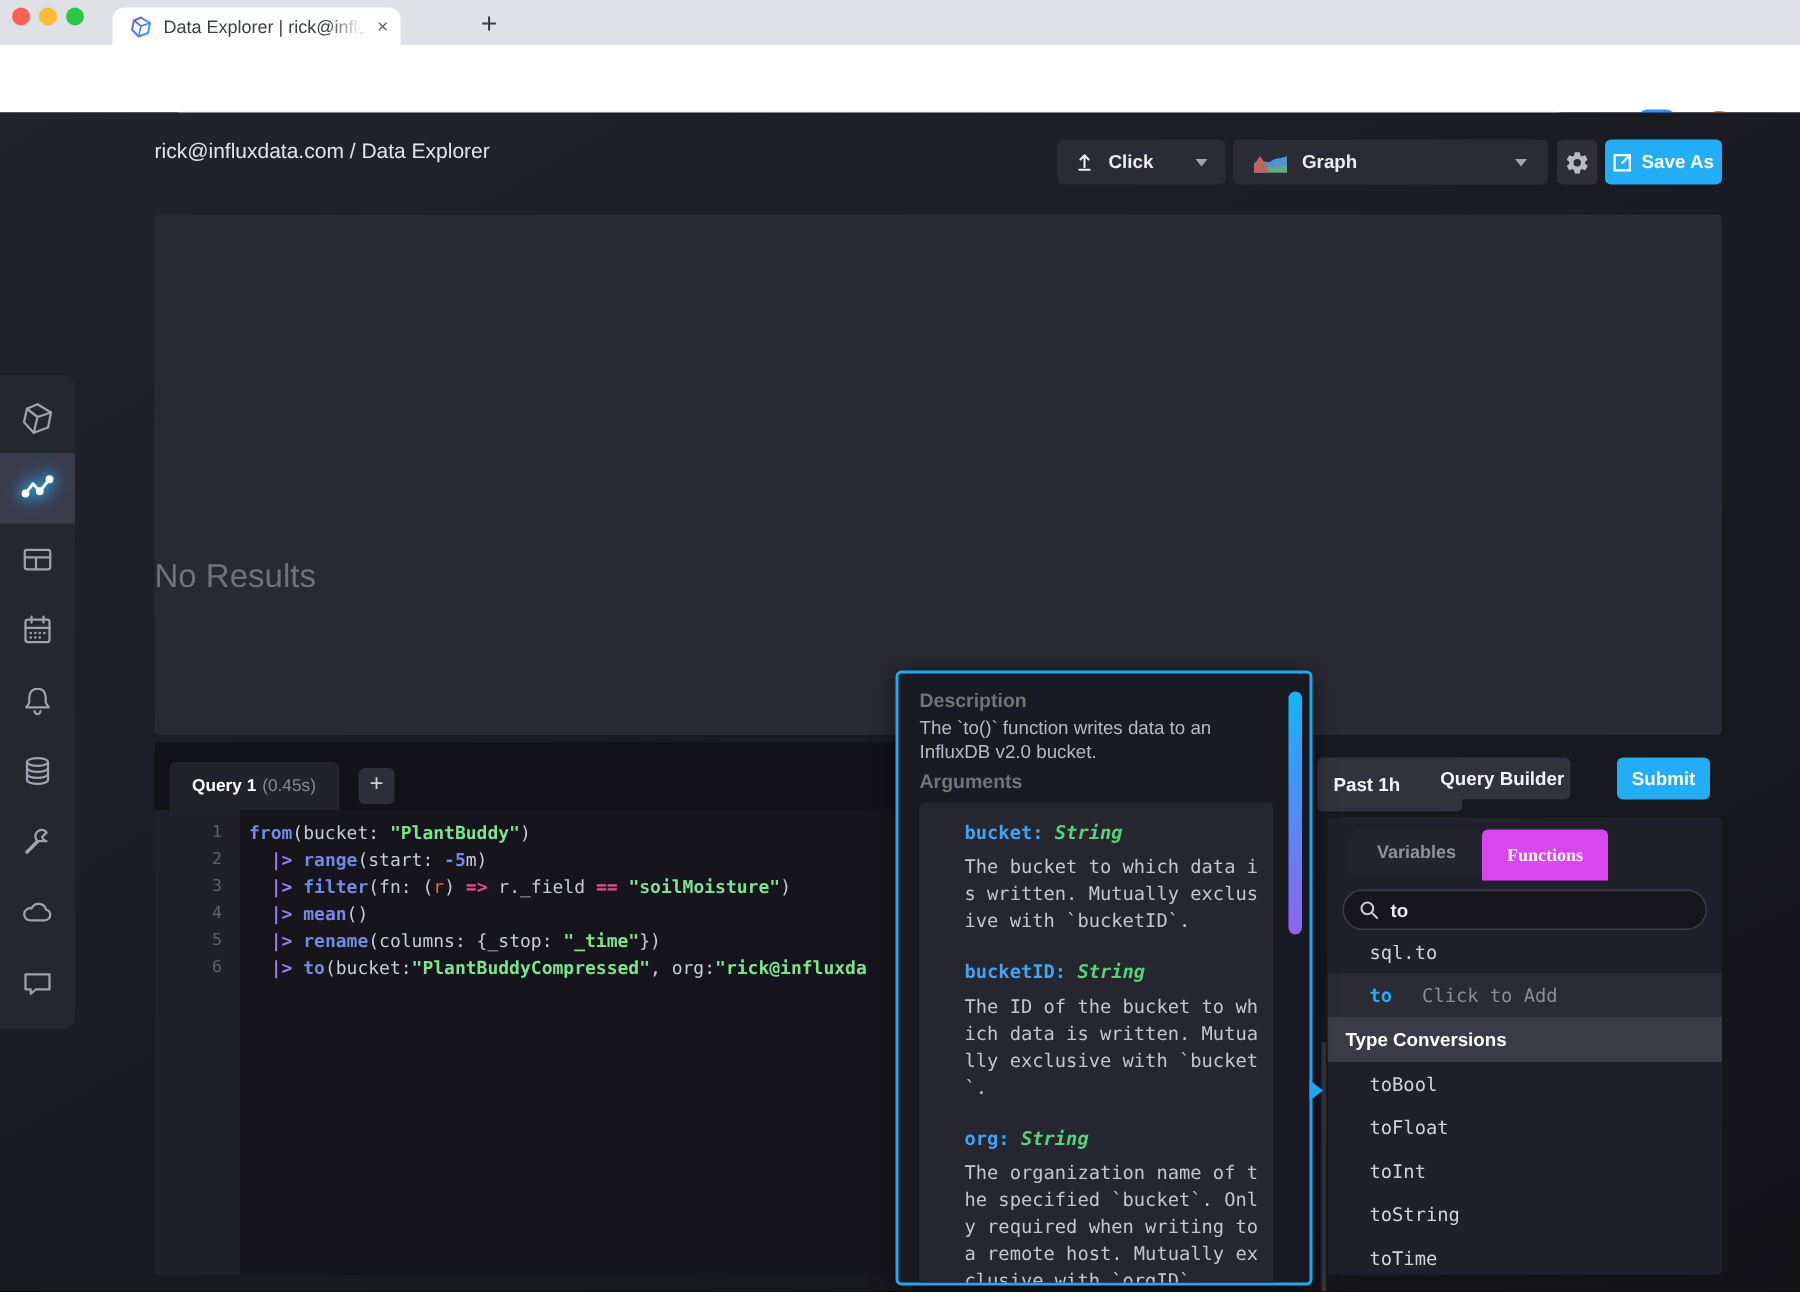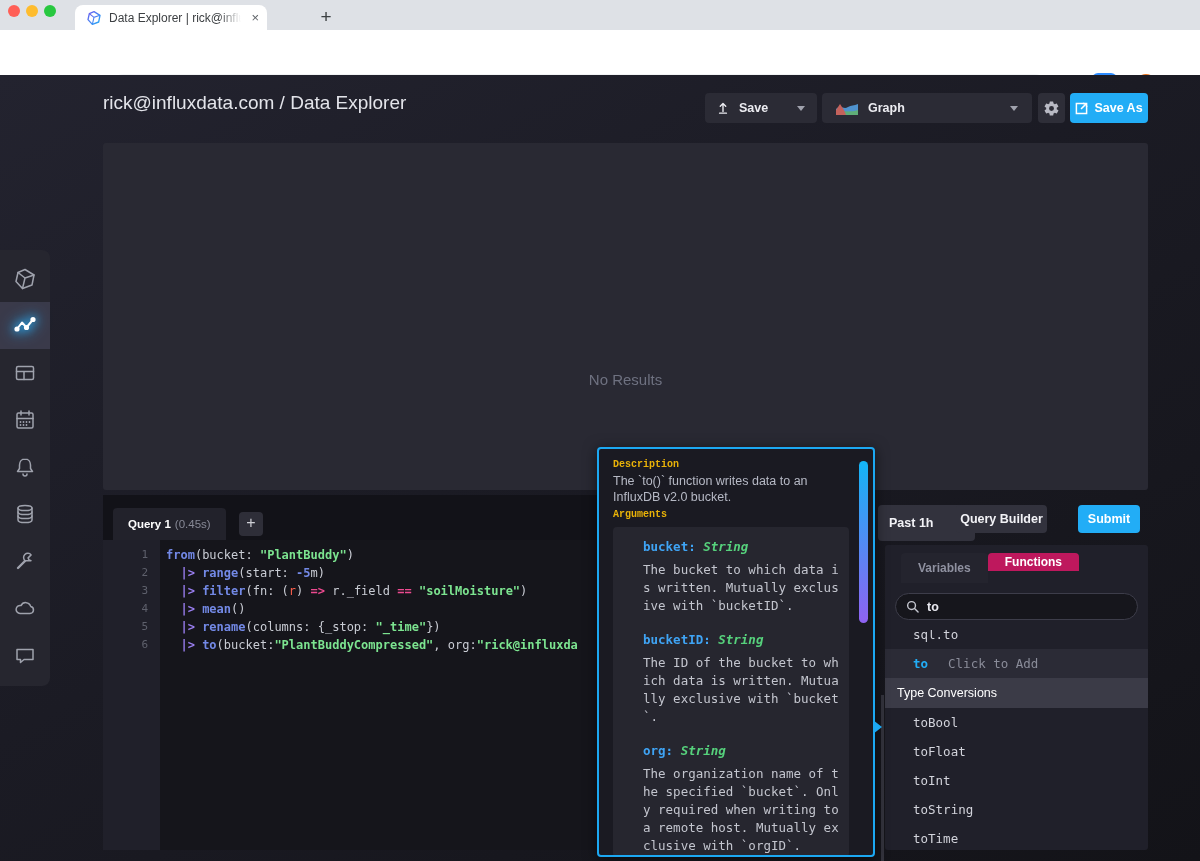--- a/index.html
+++ b/index.html
@@ -35,35 +35,35 @@
   .avatar { position:absolute; left:1134px; top:44px; width:24px; height:24px; border-radius:50%;
             background:#E8721C; color:#fff; font-weight:bold; font-size:12px; text-align:center; line-height:24px; }
   .kebab { position:absolute; left:1176px; top:45px; width:18px; height:22px;
            display:flex; flex-direction:column; align-items:center; justify-content:center; gap:3px; }
   .kebab i { width:3px; height:3px; border-radius:50%; background:#5F6368; }
 
   
   .app { position:absolute; left:0; top:75px; width:1200px; height:786px;
          background:linear-gradient(150deg,#23232f 0%,#1b1b24 45%,#131318 100%); }
 
-  .page-title { position:absolute; left:103px; top:17px; font-size:19px; color:#E3E4EA; }
+  .page-title { position:absolute; left:103px; top:17px; font-size:14px; color:#E3E4EA; }
 
   .hbtn { position:absolute; top:18px; height:30px; border-radius:4px; background:#2B2B35;
           display:flex; align-items:center; color:#ECECF1; font-size:12.5px; font-weight:bold; }
   .dd-local { left:705px; width:112px; padding:0 12px; }
   .dd-graph { left:822px; width:210px; padding:0 14px; }
   .caret { width:0; height:0; border-left:4.5px solid transparent; border-right:4.5px solid transparent;
            border-top:5px solid #A0A2AD; margin-left:auto; }
   .gear-btn { left:1038px; width:27px; justify-content:center; background:#2E2E38; }
   .saveas-btn { left:1070px; width:78px; background:#22ADF6; color:#fff; justify-content:center; gap:6px; }
 
   .chart-panel { position:absolute; left:103px; top:68px; width:1045px; height:347px;
                  background:#292933; border-radius:3px; }
-  .no-results { position:absolute; left:0; right:0; top:228px; text-align:center;
-                font-size:15px; color:#6E7180; }
+  .no-results { position:absolute; left:0; right:0; top:228px; 
+                font-size:22px; color:#6E7180; }
 
   
   .sidebar { position:absolute; left:0; top:175px; width:50px; height:436px;
              background:#26262F; border-radius:0 8px 8px 0; padding-top:5px; }
   .side-item { width:50px; height:47px; display:flex; align-items:center; justify-content:center; }
   .side-item svg { stroke:#9FA2AD; fill:none; stroke-width:1.5; stroke-linecap:round; stroke-linejoin:round; }
   .side-item.active { background:#3A3A4A; }
   .side-item.active svg { stroke:#FFFFFF; stroke-width:2;
                           filter:drop-shadow(0 0 4px #27AEF8) drop-shadow(0 0 7px #27AEF8); }
 
@@ -95,41 +95,41 @@
   .time-range { left:878px; width:97px; padding:18px 11px; justify-content:flex-start; }
   .query-builder { left:956px; width:91px; }
   .submit { left:1078px; width:62px; background:#22ADF6; color:#fff; }
 
   
   .fn-panel { position:absolute; left:885px; top:470px; width:263px; height:305px;
               background:#20202A; border-radius:3px; }
   .fn-tabs { position:absolute; left:16px; top:8px; display:flex;justify-content:space-between; }
   .fn-tab { height:30px; padding:0 17px; display:flex; align-items:center; font-size:12px;
             font-weight:bold; color:#8F91A0; background:#24242E; border-radius:4px 4px 0 0; }
-  .fn-tab.active { background:#be185d; color:#fff; height:18px; }
+  .fn-tab.active { background:#d946ef; color:#fff; height:34px;font-family:Liberation Serif, serif; }
   .fn-search { position:absolute; left:10px; top:48px; right:10px; height:27px; background:#16161C;
                border:1px solid #3D3D4A; border-radius:14px; display:flex; align-items:center; padding:0 10px; }
   .fn-search-val { margin-left:8px; font-size:12.5px; font-weight:bold; color:#E9E9F0; }
   .fn-list { position:absolute; left:0; top:85px; right:0; bottom:4px; overflow:hidden; }
   .fn-row { height:29px; display:flex; align-items:center; padding-left:28px;
             font-family:"DejaVu Sans Mono", monospace; font-size:12.5px; color:#D2D3DB; }
   .fn-row.hl { background:#2B2B36; }
   .fn-row.hl .fn-name { color:#22ADF6; font-weight:bold; }
   .fn-hint { margin-left:20px; color:#8A8C99; }
   .fn-cat { height:30px; display:flex; align-items:center; padding-left:12px; background:#3B3B47;
-            font-family:"Liberation Sans", sans-serif; font-size:12.5px; font-weight:normal; color:#fff; }
+            font-family:"Liberation Sans", sans-serif; font-size:12.5px; font-weight:bold; color:#fff; }
   .fn-scroll-track { position:absolute; left:881px; top:620px; width:3px; height:228px; background:#34343E; }
 
   
   .tooltip { position:absolute; left:597px; top:372px; width:278px; height:410px; background:#1A1A22;
              border:2px solid #1CA8F2; border-radius:4px; overflow:hidden; z-index:40;
              padding:10px 16px 10px 14px; box-shadow:0 2px 14px rgba(0,0,0,.55); }
   .tt-arrow { position:absolute; left:873px; top:645px; width:0; height:0; z-index:41;
               border-top:7px solid transparent; border-bottom:7px solid transparent; border-left:9px solid #1CA8F2; }
-  .tt-h { font-size:10px; font-weight:bold; color:#eab308; margin-bottom:3px;font-family:Liberation Mono, monospace; }
+  .tt-h { font-size:13px; font-weight:bold; color:#737373; margin-bottom:3px; }
   .tt-desc { font-size:12.5px; color:#B6B9C5; line-height:16px; margin-bottom:4px; }
   .tt-args { margin-top:7px; margin-right:8px; background:#26262F; border-radius:4px;
              padding:12px 10px; height:330px; overflow:hidden;
              font-family:"DejaVu Sans Mono", monospace; font-size:12.5px; }
   .arg { margin-bottom:17px;margin-left:20px; }
   .arg-name { color:#3FA4F5; font-weight:bold; }
   .arg-type { color:#56D17C; font-weight:bold; font-style:italic; }
   .arg-desc { color:#C3C5CE; line-height:18px; word-break:break-all; margin-top:7px; }
   .tt-scrollbar { position:absolute; right:5px; top:12px; width:9px; height:162px; border-radius:5px;
                   background:linear-gradient(#13B5F5,#8F62F2); }
@@ -206,21 +206,21 @@
 
   <div class="app">
 
     <div class="page-title">rick@influxdata.com / Data Explorer</div>
 
     <div class="hbtn dd-local">
       <svg width="12" height="14" viewBox="0 0 14 14" style="margin-right:10px">
         <path d="M7 11 V2 M3.8 5 L7 1.8 L10.2 5" stroke="#ECECF1" stroke-width="1.6" fill="none" stroke-linecap="round" stroke-linejoin="round"></path>
         <path d="M3 13 H11" stroke="#ECECF1" stroke-width="1.6" stroke-linecap="round"></path>
       </svg>
-      <span>Save</span>
+      <span>Click</span>
       <span class="caret"></span>
     </div>
 
     <div class="hbtn dd-graph">
       <svg width="22" height="15" viewBox="0 0 22 15" style="margin-right:10px">
         <path d="M0,14 L0,8 C5,4 8,9 12,6 C15,4 18,5 22,3 L22,14 Z" fill="#4F93CF"></path>
         <path d="M0,14 L0,11 C7,9 13,12 22,9 L22,14 Z" fill="#5FAE78"></path>
         <path d="M0,14 L0,9 L4,3 L8,9 L10,14 Z" fill="#C4625C"></path>
       </svg>
       <span>Graph</span>

